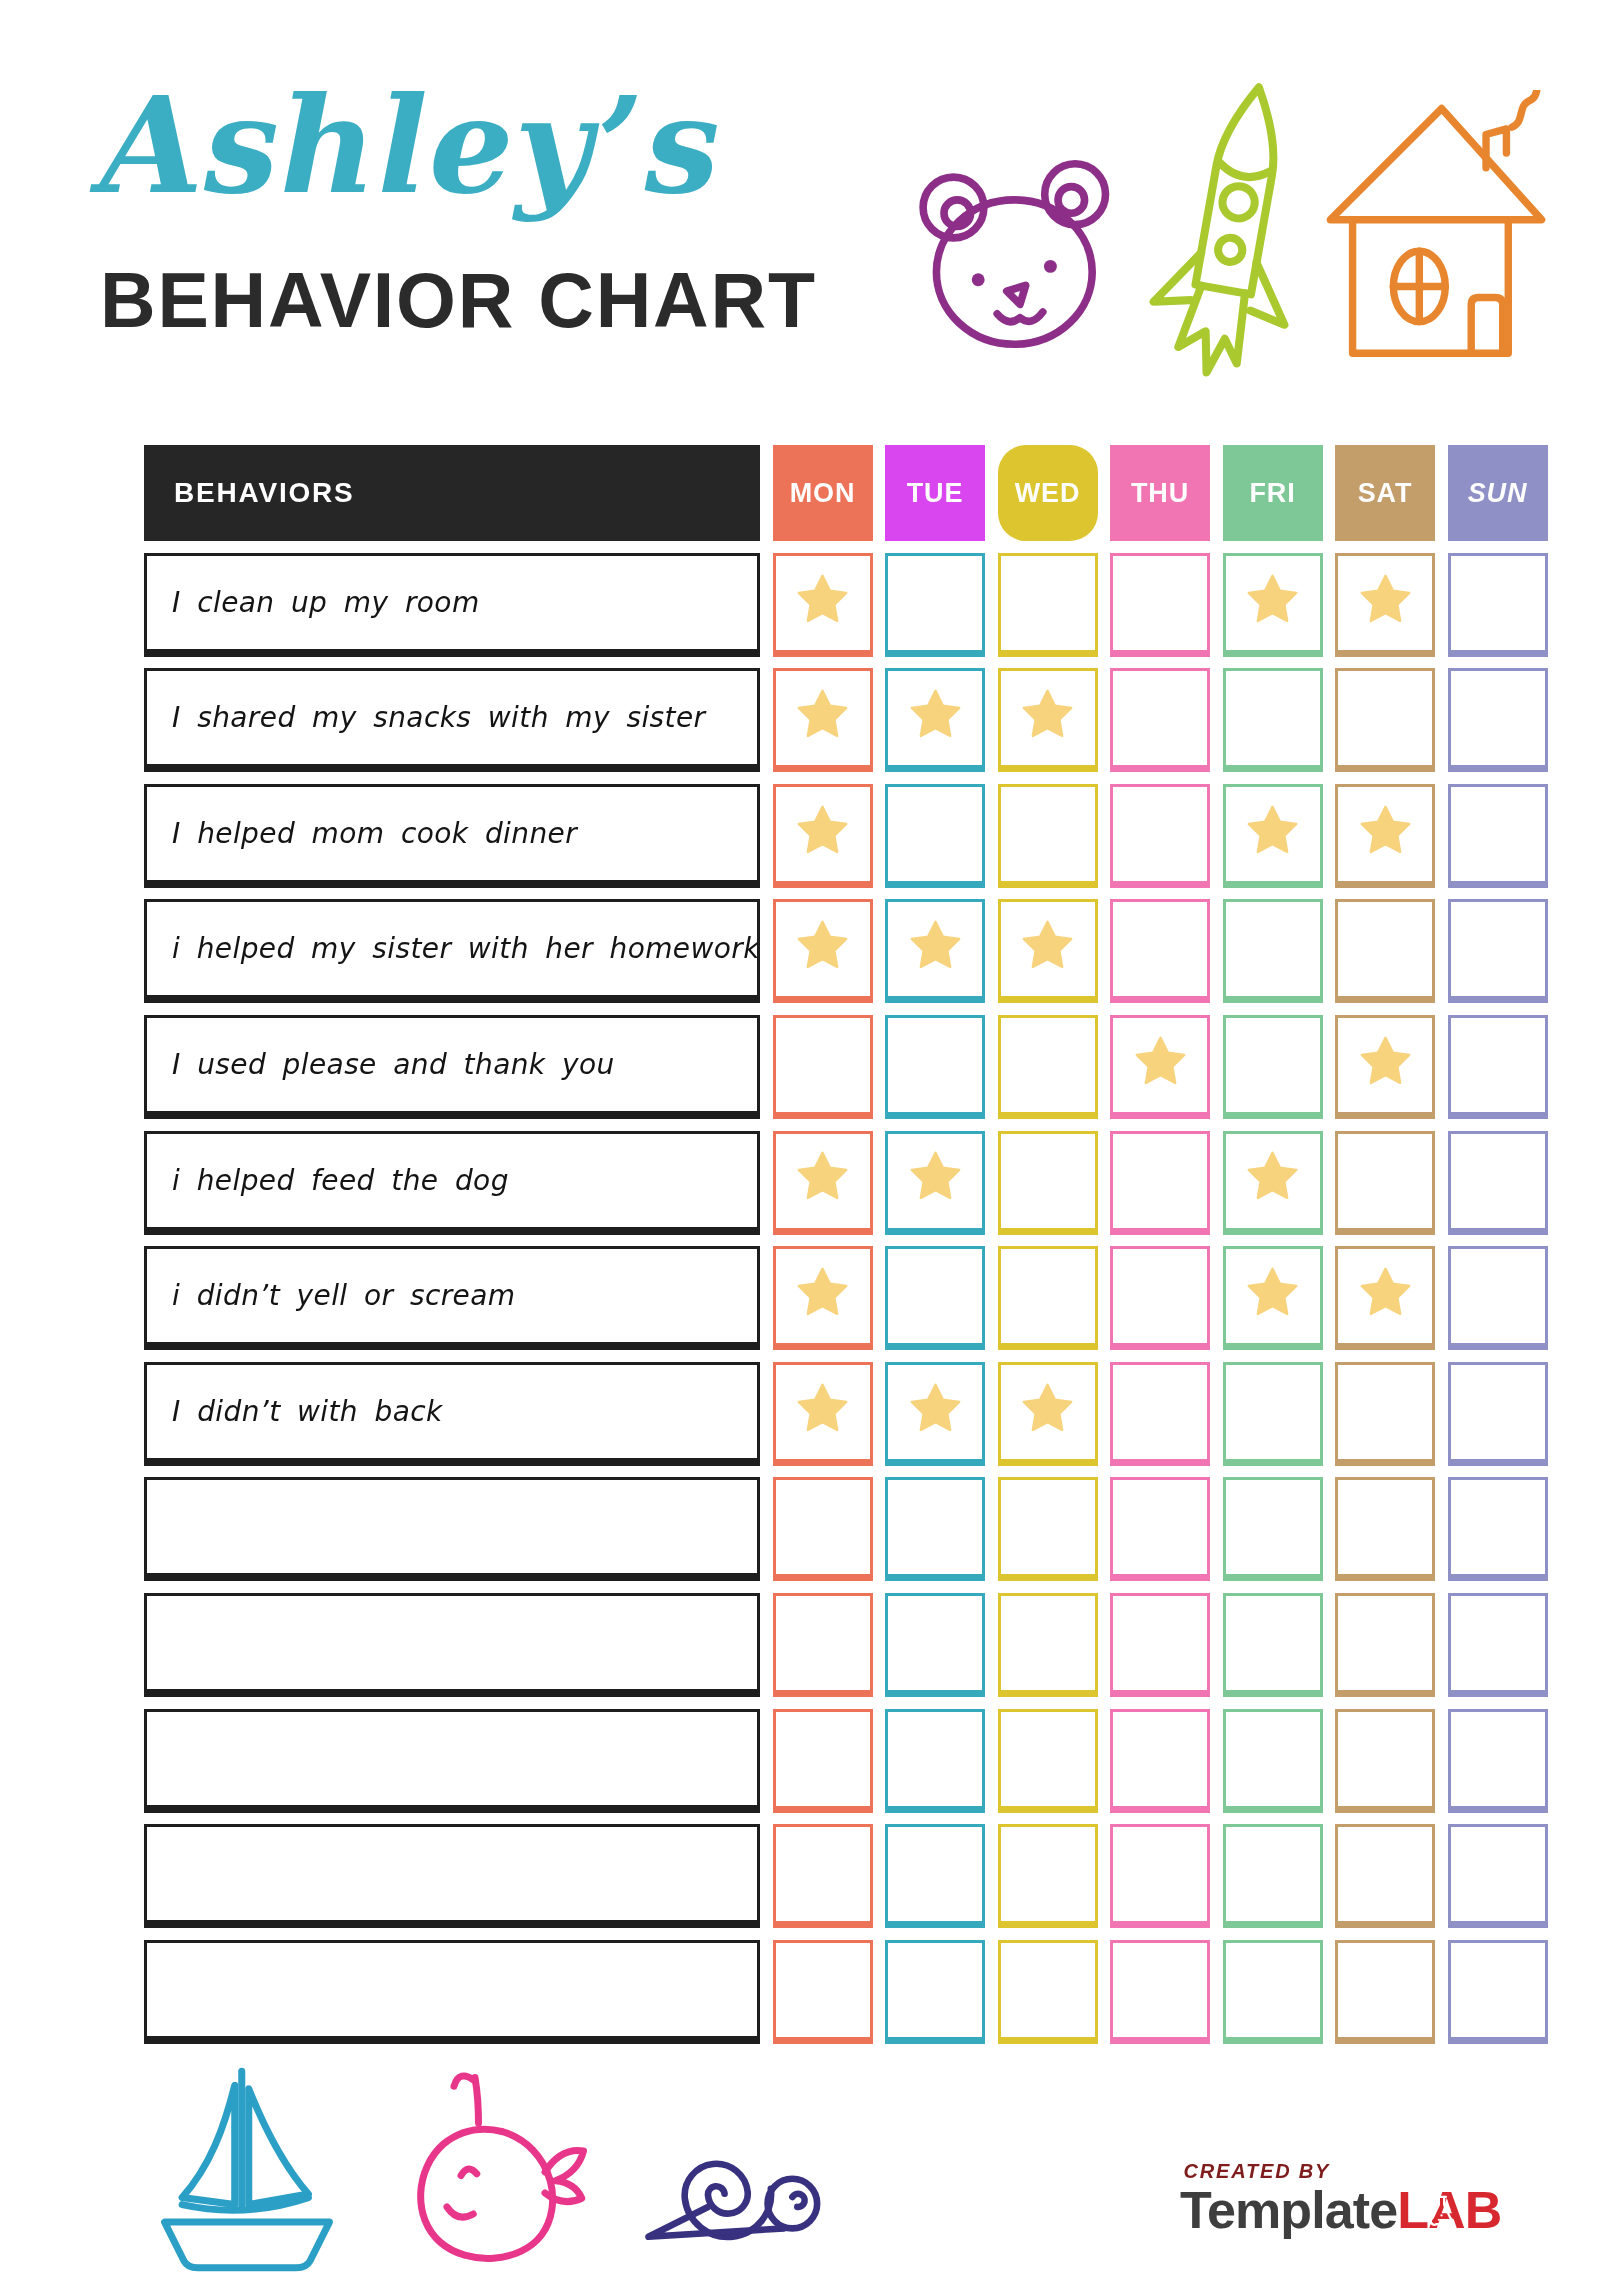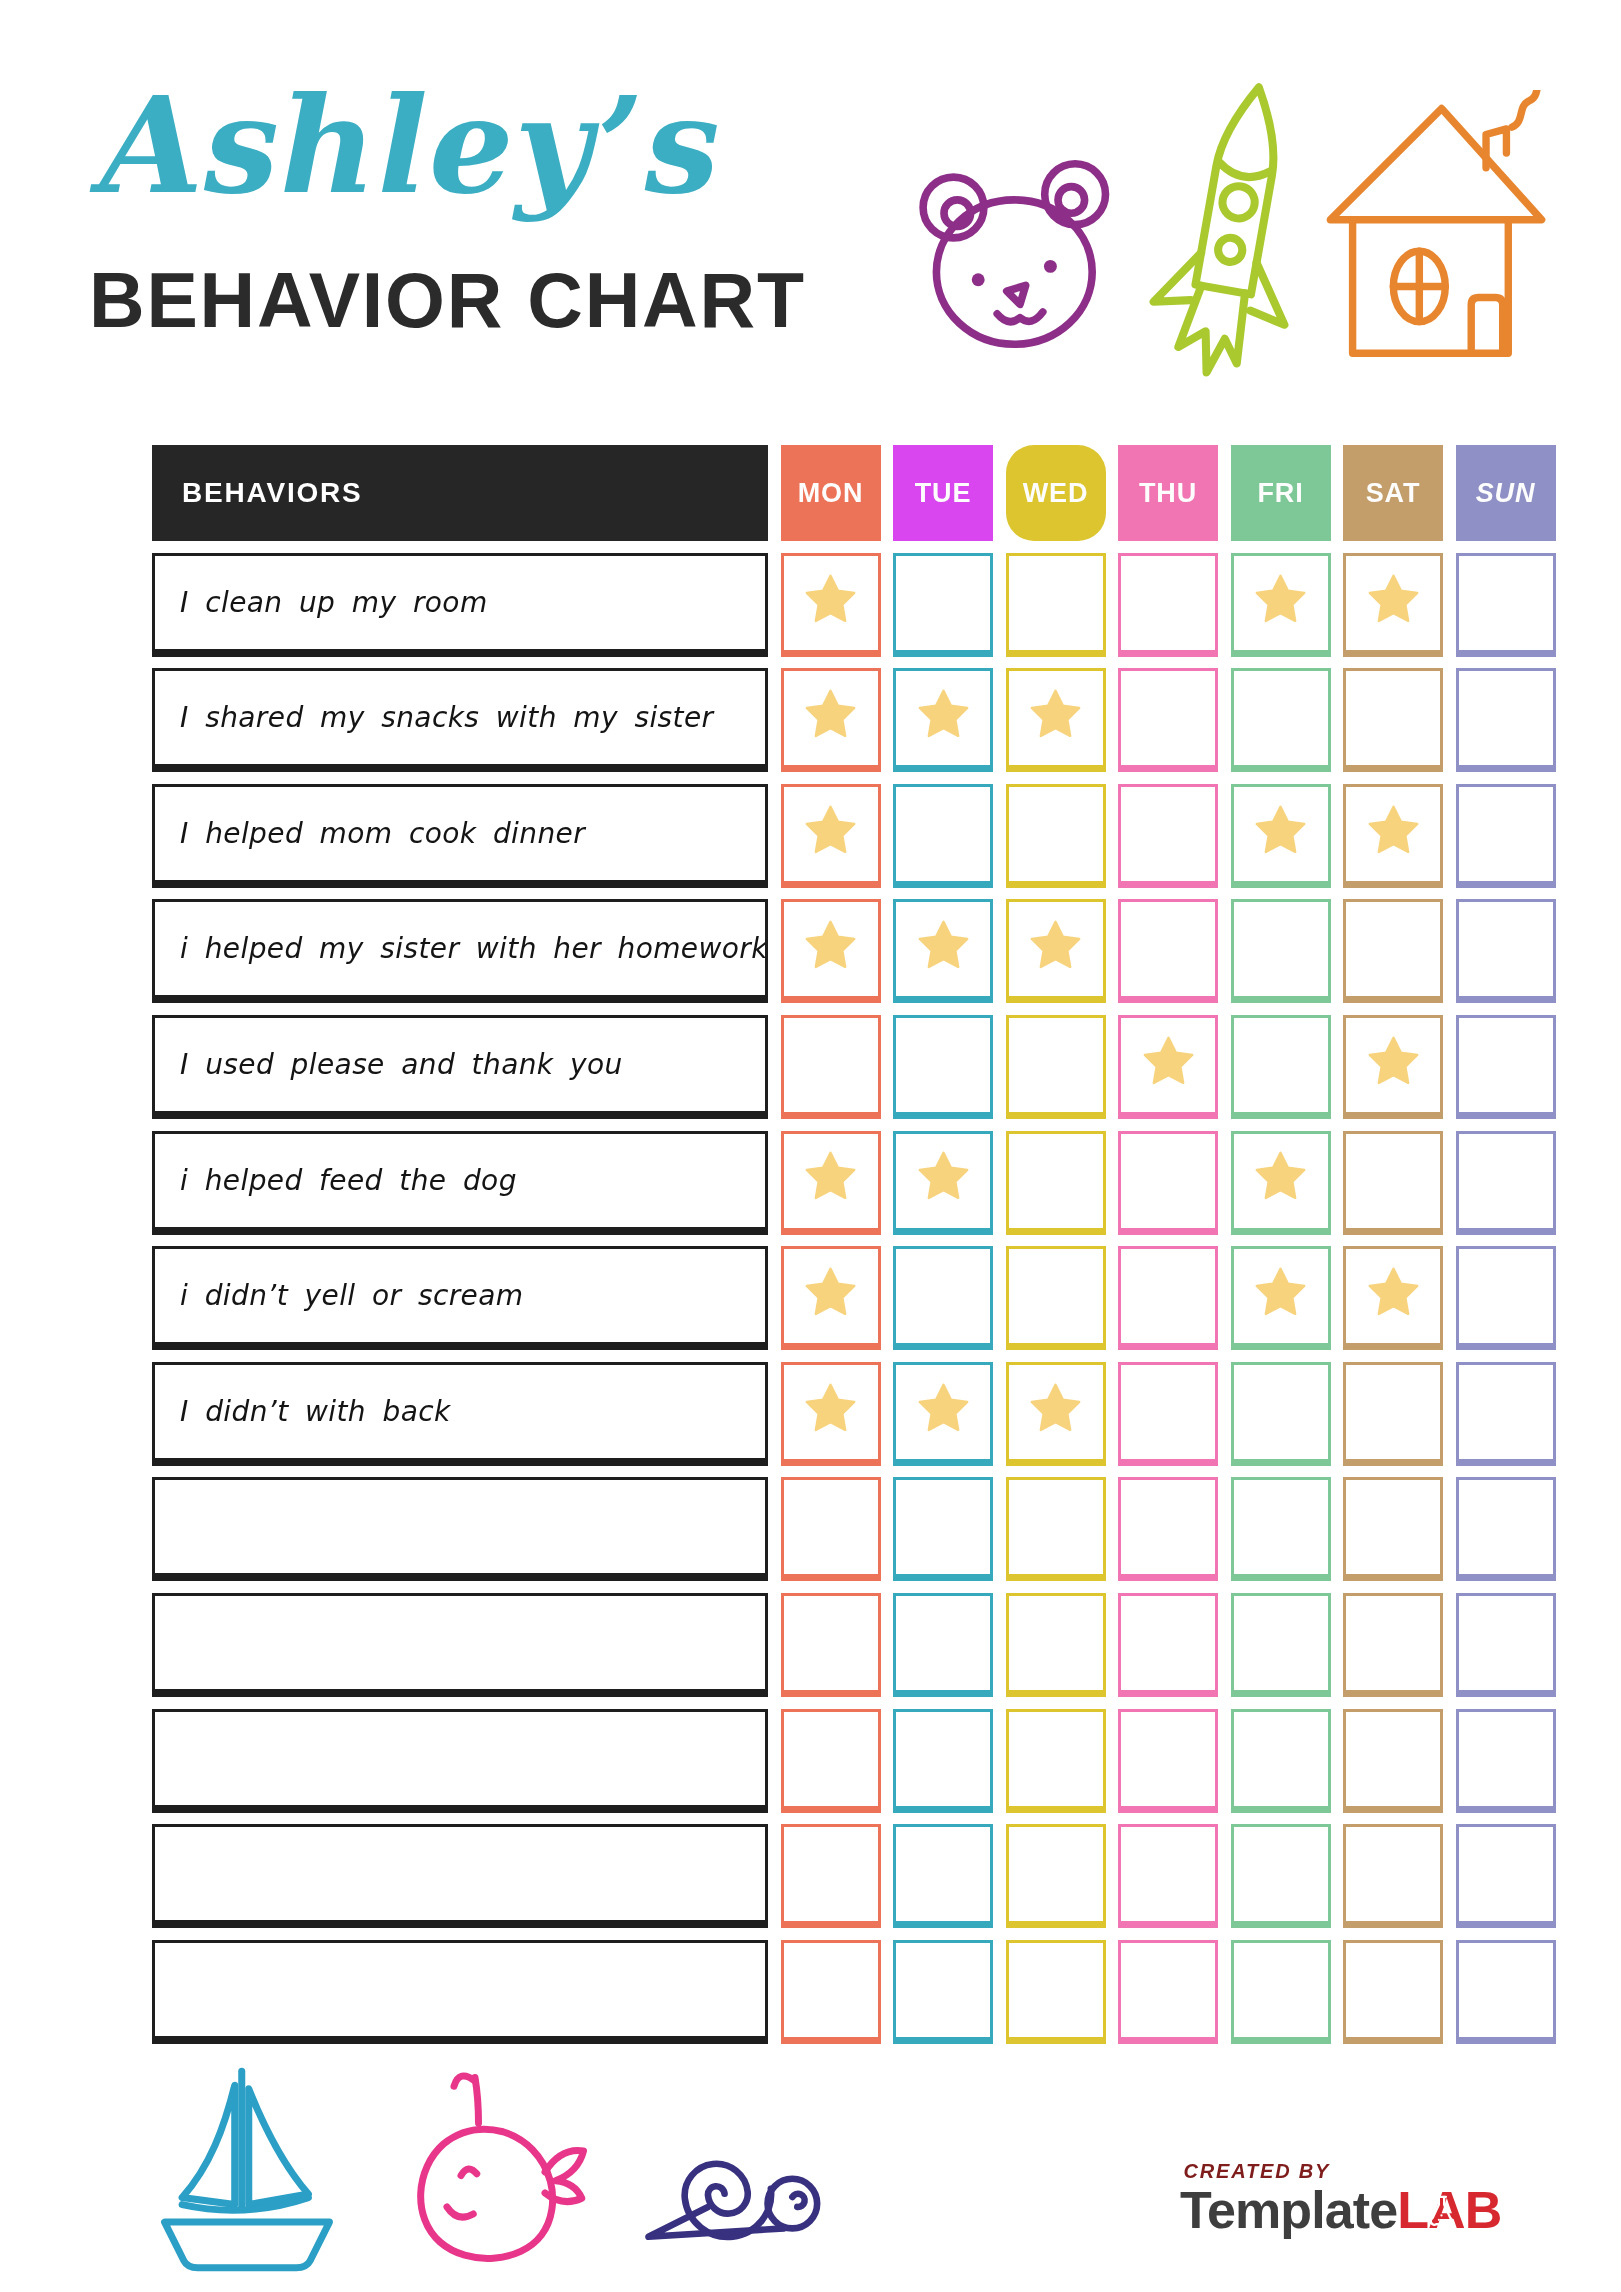--- a/index.html
+++ b/index.html
@@ -9,39 +9,39 @@
   }
   .page{position:absolute;inset:0;background:#ffffff;}
 
   
   .title-script{
     position:absolute;left:100px;top:79px;
     font-family:"DejaVu Serif",serif;font-style:italic;font-weight:bold;
     font-size:133px;line-height:1;color:#3BAEC3;letter-spacing:0.9px;
   }
   .title-main{
-    position:absolute;left:89px;top:262px;
+    position:absolute;left:100px;top:262px;
     font-size:77px;line-height:1;font-weight:bold;color:#2B2B2B;letter-spacing:1.8px;
   }
 
   
   .deco{position:absolute;}
   .deco svg{display:block;width:100%;height:100%;}
   .deco .ln{fill:none;stroke:currentColor;stroke-linecap:round;stroke-linejoin:round;}
   .deco .dot{fill:currentColor;stroke:none;}
   #bear{left:906px;top:150px;width:228px;height:210px;}
   #rocket{left:1130px;top:73px;width:206px;height:322px;}
   #house{left:1315px;top:90px;width:242px;height:278px;}
   #sailboat{left:133px;top:2060px;width:228px;height:219px;}
   #whale{left:383px;top:2067px;width:219px;height:210px;}
   #snail{left:622px;top:2130px;width:215px;height:134px;}
 
   
   #chart-grid{
-    position:absolute;left:112px;top:445px;
+    position:absolute;left:104px;top:445px;
     display:grid;
     grid-template-columns:616px repeat(7,100px);
     grid-template-rows:96px repeat(13,104px);
     column-gap:12.5px;row-gap:11.6px;padding-left:40px;
   }
   .hdr-behaviors{
     background:#262626;color:#ffffff;display:flex;align-items:center;
     padding-left:30px;box-sizing:border-box;
     font-size:28px;font-weight:bold;letter-spacing:1.8px;
   }

